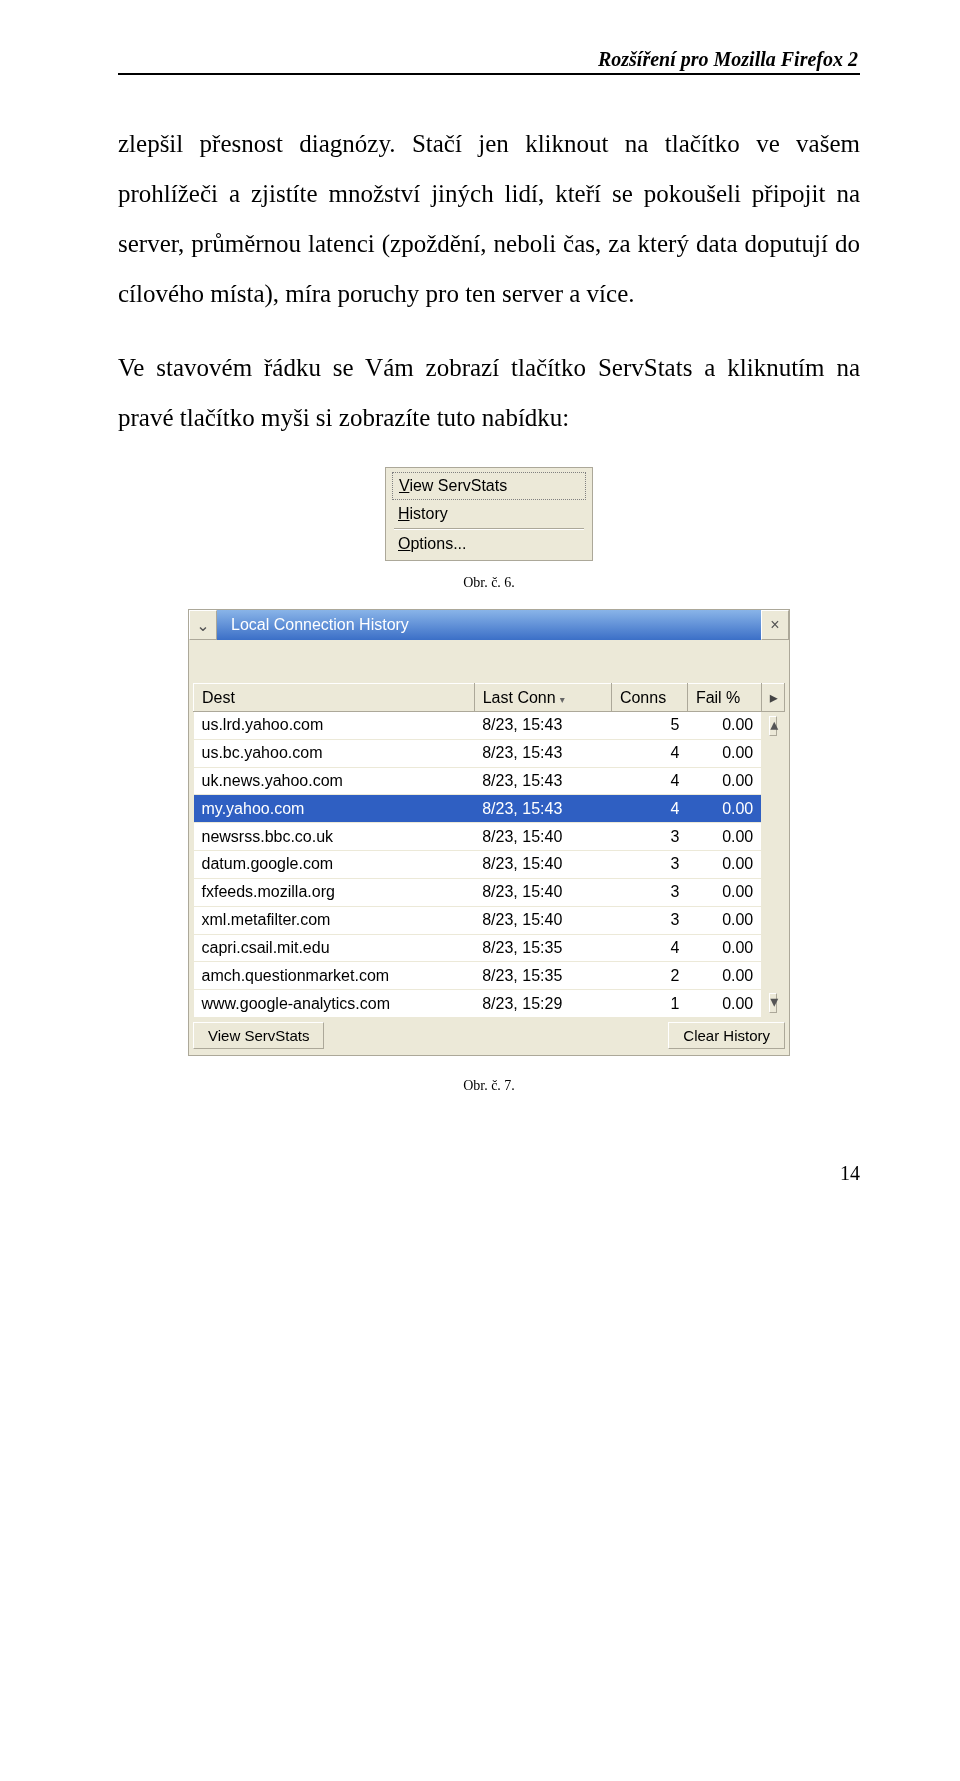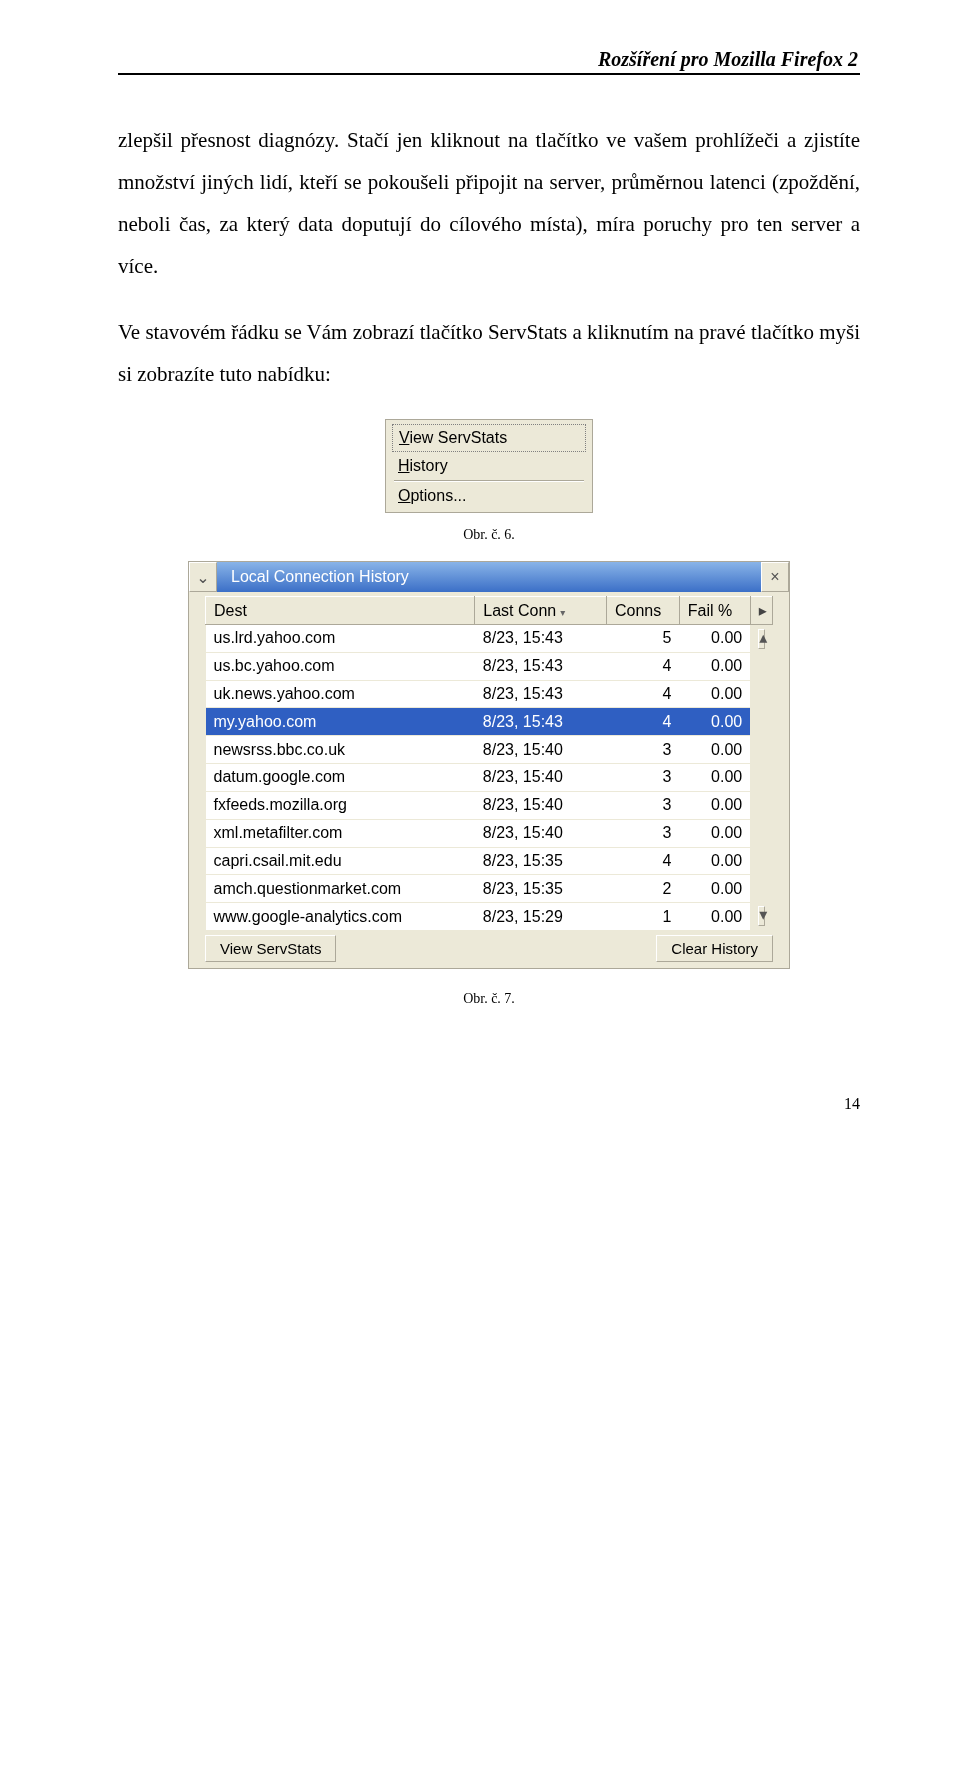--- a/index.html
+++ b/index.html
@@ -20,36 +20,36 @@
     font-style: italic;
     font-size: 20px;
     margin-bottom: 2px;
     padding-right: 2px;
   }
   .rule {
     border-top: 2px solid #000;
     margin-bottom: 44px;
   }
   .body-text {
-    font-size: 21px;
+    font-size: 25px;
     line-height: 2.0;
     text-align: justify;
   }
   .para {
     margin-bottom: 24px;
   }
   .caption {
     text-align: center;
     font-size: 14px;
     margin: 14px 0 18px;
   }
   .page-num {
     text-align: right;
-    font-size: 16px;
-    margin-top: 88px;
+    font-size: 20px;
+    margin-top: 68px;
   }
 
   
   .menu-fig {
     width: 208px;
     margin: 4px auto 0;
     background: #ece9d8;
     padding: 4px;
     border: 1px solid #aca899;
     font-family: Tahoma, Verdana, sans-serif;
@@ -105,21 +105,22 @@
   .title-text {
     flex: 1;
     background: linear-gradient(#89b4e8, #3b6fc7);
     color: #fff;
     display: flex;
     align-items: center;
     padding: 0 14px;
     font-size: 16px;
   }
   .hist-body {
-    padding: 4px 16px 6px;
+    padding: 4px 4px 6px;
+    margin-top: 39px;
   }
   .hist-table {
     border-collapse: collapse;
     width: 100%;
     table-layout: fixed;
   }
   .hist-table th, .hist-table td {
     text-align: left;
     padding: 4px 8px;
     font-size: 16px;

